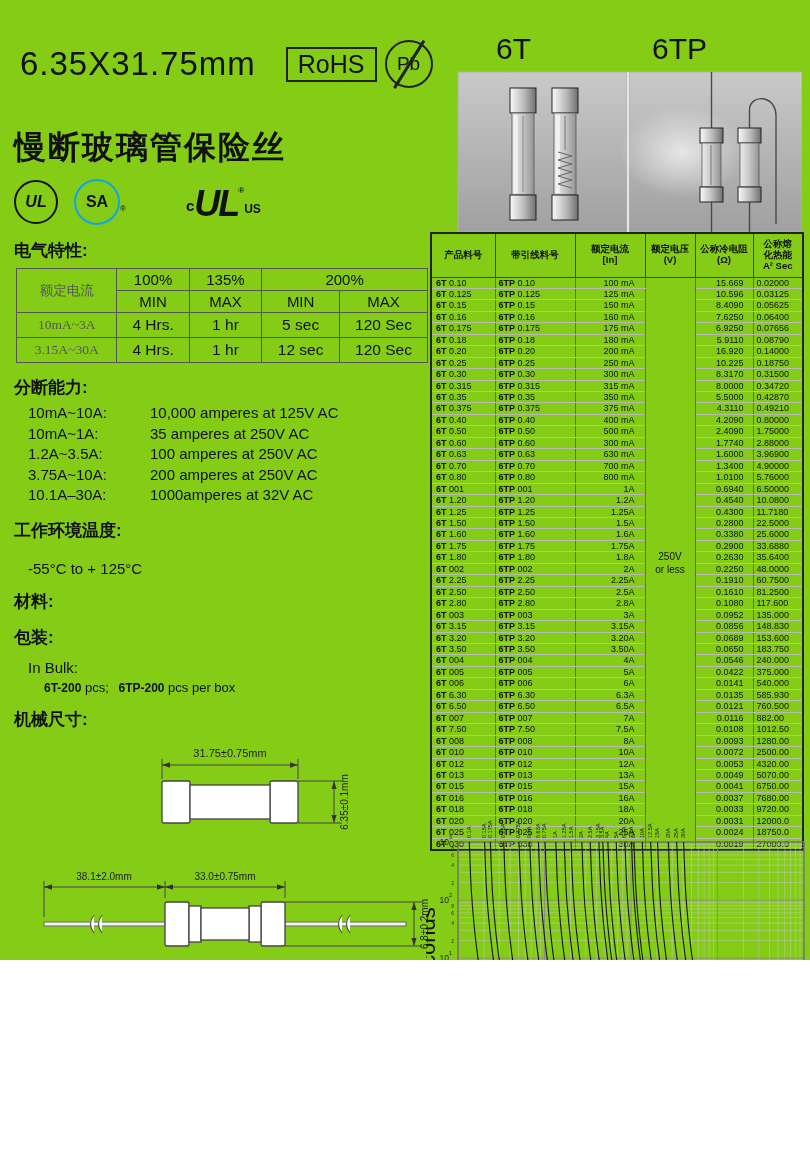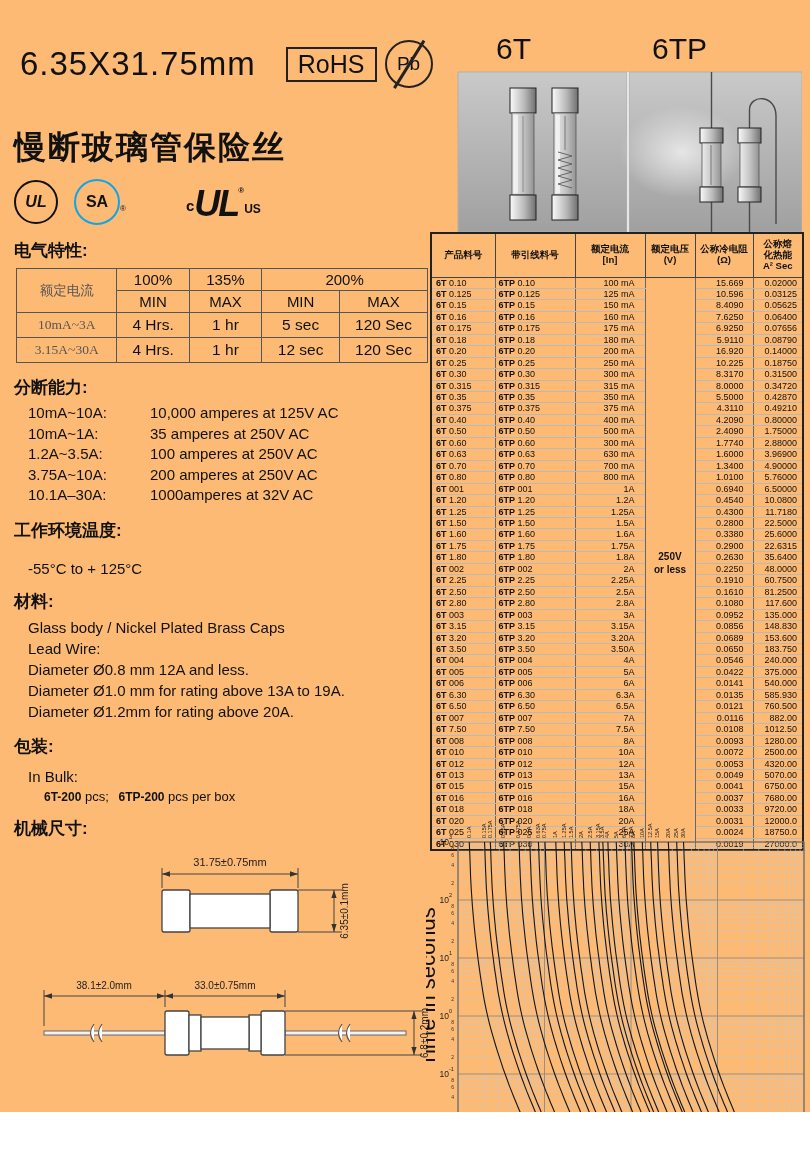--- a/index.html
+++ b/index.html
@@ -1,16 +1,16 @@
 <!DOCTYPE html>
 <html><head>
 <meta charset="utf-8">
 <style>
   html,body{margin:0;padding:0;background:#fff;}
-  .page{position:relative;width:810px;height:1112px;background:#fdba74;overflow:hidden;
+  .page{position:relative;width:810px;height:960px;background:#84cc16;overflow:hidden;
         font-family:"Liberation Sans",sans-serif;color:#111;}
   
   .left{position:absolute;left:14px;top:40px;width:414px;}
   .size-row{display:flex;align-items:center;margin-left:6px;}
   .size-label{font-size:33px;letter-spacing:1px;}
   .rohs{border:2px solid #222;font-size:25px;padding:1px 10px;margin-left:30px;}
   .pb{position:relative;width:44px;height:44px;border:2.5px solid #222;border-radius:50%;
       display:flex;align-items:center;justify-content:center;font-size:19px;margin-left:8px;flex:none;}
   .pb .slash{position:absolute;width:56px;height:2.5px;background:#222;transform:rotate(-58deg);}
   .title{font-size:32px;font-weight:bold;margin-top:38px;letter-spacing:2px;}
@@ -47,23 +47,23 @@
   .spec-t th{font-size:9.5px;border:1px solid #444;white-space:pre-line;line-height:1.15;
              padding:2px 0;font-weight:bold;vertical-align:middle;}
   .spec-t thead tr{height:44px;}
   .spec-t td{font-size:9px;line-height:10.45px;height:10.45px;padding:0 3px;
              border-right:1px solid #666;border-bottom:0.5px solid #b9b9b9;
              white-space:nowrap;overflow:hidden;}
   .spec-t td.c0{padding-left:4px;}
   .spec-t td.c1{padding-left:3px;}
   .spec-t td.c2{text-align:right;padding-right:10px;margin-left:12px;}
   .spec-t td.c3{text-align:right;padding-right:9px;}
-  .spec-t td.c4{text-align:right;padding-right:5px;}
+  .spec-t td.c4{text-align:left;padding-right:5px;}
   .spec-t td.vcell{font-size:10px;text-align:center;vertical-align:middle;white-space:pre-line;
-             line-height:1.3;border-left:1px solid #666;border-right:1px solid #666;font-weight:bold;}
+             line-height:1.3;border-left:1px solid #666;border-right:1px solid #666;}
   .chart{position:absolute;left:426px;top:806px;width:384px;height:364px;}
 </style>
 </head>
 <body>
 
 <div class="page">
 
   <div class="left">
 
     <div class="size-row">
@@ -146,27 +146,20 @@
       <div class="bk">
           <span class="r">10.1A–30A:</span>
           <span>1000amperes at 32V AC</span>
         </div>
     </div>
 
     <div class="h">工作环境温度:</div>
     <div class="temp">-55°C to + 125°C</div>
 
     <div class="h">材料:</div>
-    <div class="mat">
-      <div>Glass body / Nickel Plated Brass Caps</div>
-      <div>Lead Wire:</div>
-      <div>Diameter Ø0.8 mm 12A and less.</div>
-      <div>Diameter Ø1.0 mm for rating above 13A to 19A.</div>
-      <div>Diameter Ø1.2mm for rating above 20A.</div>
-    </div>
 
     <div class="h">包装:</div>
     <div class="pack1">In Bulk:</div>
     <div class="pack2">
       <b>6T-200</b>
       <span>pcs;</span>
       <b style="margin-left:6px;">6TP-200</b>
       <span>pcs per box</span>
     </div>
 
@@ -489,21 +482,21 @@
             <td class="c1"><b>6TP</b> 1.60</td>
             <td class="c2">1.6A</td>
             <td class="c3">0.3380</td>
             <td class="c4">25.6000</td>
           </tr>
           <tr>
             <td class="c0"><b>6T</b> 1.75</td>
             <td class="c1"><b>6TP</b> 1.75</td>
             <td class="c2">1.75A</td>
             <td class="c3">0.2900</td>
-            <td class="c4">22.6315</td>
+            <td class="c4">33.6880</td>
           </tr>
           <tr>
             <td class="c0"><b>6T</b> 1.80</td>
             <td class="c1"><b>6TP</b> 1.80</td>
             <td class="c2">1.8A</td>
             <td class="c3">0.2630</td>
             <td class="c4">35.6400</td>
           </tr>
           <tr>
             <td class="c0"><b>6T</b> 002</td>

